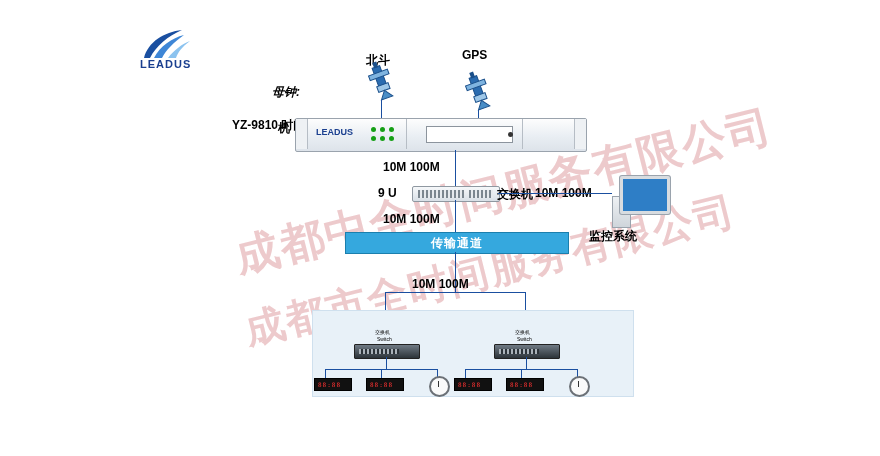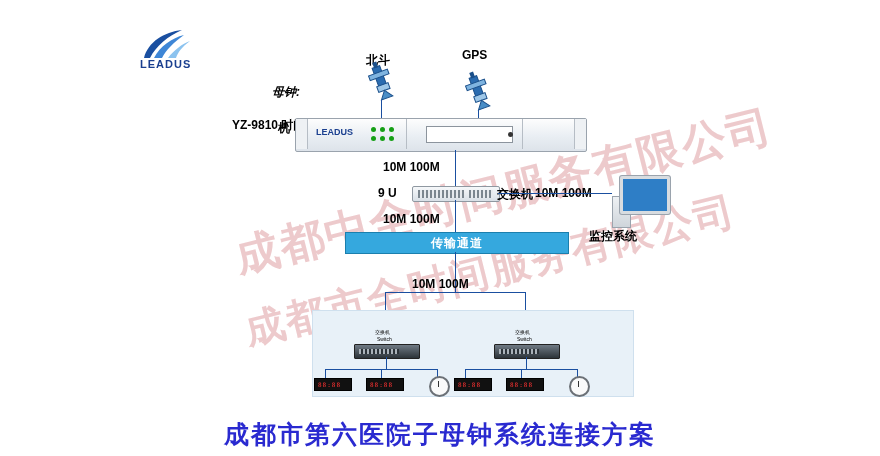--- a/index.html
+++ b/index.html
@@ -205,14 +205,13 @@
 
     <div class="clockdev" style="left:141px;top:67px;">
       <div class="d">88:88</div>
     </div>
     <div class="clockdev" style="left:193px;top:67px;">
       <div class="d">88:88</div>
     </div>
     <div class="analog" style="left:256px;top:65px;"></div>
   </div>
 
-  <div class="abs title">成都市第六医院子母钟系统连接方案</div>
 </div>
 
 </body></html>

